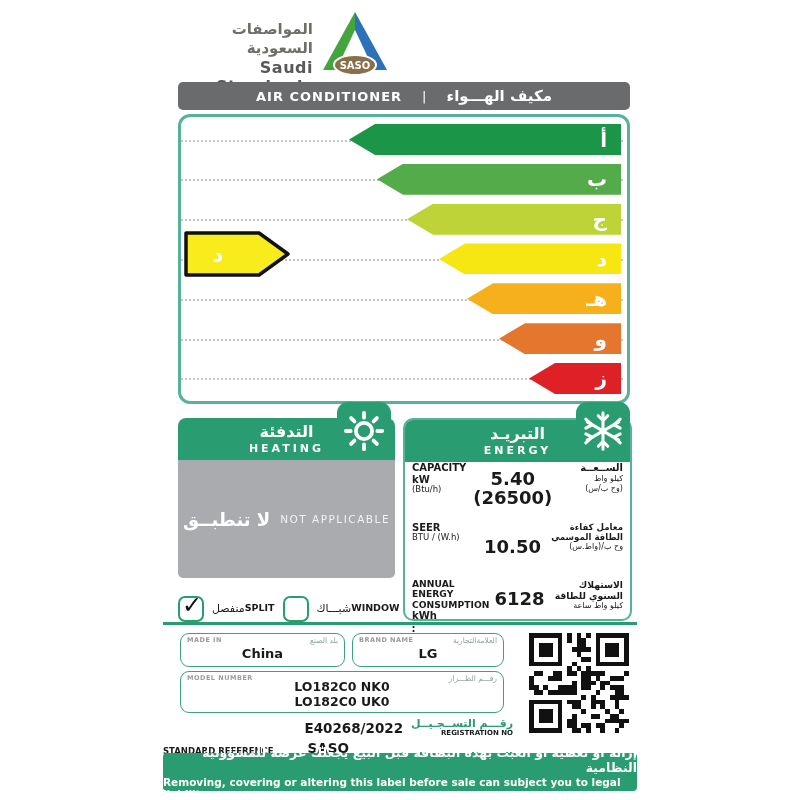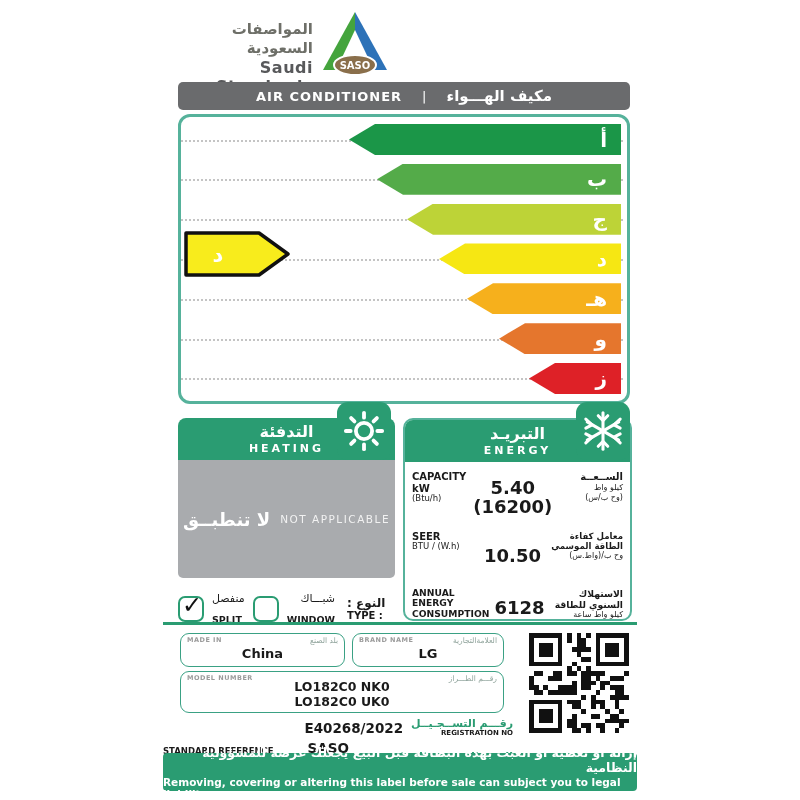--- a/index.html
+++ b/index.html
@@ -53,21 +53,21 @@
   .h-en{font-size:11px;font-weight:bold;letter-spacing:3px;}
   .heat-body{position:absolute;left:0;top:58px;width:217px;height:118px;background:var(--na-gray);border-radius:0 0 5px 5px;
         display:flex;flex-direction:row;align-items:center;justify-content:center;gap:10px;color:#fff;}
   .na-ar{font-size:18px;font-weight:bold;letter-spacing:1px;}
   .na-en{font-size:10.5px;color:#f2f2f2;letter-spacing:1.5px;}
 
   
   .trow{position:absolute;left:15px;top:584px;width:230px;height:34px;display:flex;align-items:center;gap:8px;}
   .cbox{width:26px;height:26px;border:2.5px solid var(--main-green);border-radius:7px;background:#fff;position:relative;flex:0 0 auto;}
   .cbox .chk{position:absolute;left:2px;top:-7px;font-size:24px;font-weight:bold;color:#111;}
-  .tlabel{display:flex;flex-direction:column;line-height:1.1;gap:10px;}
+  .tlabel{display:flex;flex-direction:row;line-height:1.1;}
   .tlabel .la{font-size:11px;}
   .tlabel .le{font-size:9.5px;font-weight:bold;}
   .tname{display:flex;flex-direction:column;line-height:1.2;margin-left:4px;}
   .tname .la{font-size:12px;font-weight:bold;}
   .tname .le{font-size:10px;font-weight:bold;}
 
   
   .cool{position:absolute;left:240px;top:394px;width:229px;height:219px;}
   .cool-tab{right:2px;}
   .cool-frame{position:absolute;left:0;top:16px;width:229px;height:203px;border:2px solid var(--panel-teal);border-radius:10px;background:#fff;overflow:hidden;}
@@ -242,29 +242,29 @@
         <path d="M4 25 L10.5 28.5 L4 34.5"></path>
           <path d="M40 25 L33.5 28.5 L40 34.5"></path>
       </svg>
     </div>
     <div class="cool-frame">
       <div class="cool-head">
         <div class="h-ar rtl">التبريـد</div>
         <div class="h-en">ENERGY</div>
       </div>
 
-      <div class="crow" style="padding-top:9px;">
+      <div class="crow" style="padding-top:0;">
         <div class="cl">
           <div class="lab-b">CAPACITY</div>
           <div class="lab-b">kW</div>
           <div class="lab-s">(Btu/h)</div>
         </div>
         <div class="cv">
           <div>5.40</div>
-          <div>(16200)</div>
+          <div>(26500)</div>
         </div>
         <div class="cr">
           <div class="ar-b">الســعــة</div>
           <div class="ar-s">كيلو واط</div>
           <div class="ar-s">(وح ب/س)</div>
         </div>
       </div>
 
       <div class="crow" style="padding-top:14px;">
         <div class="cl">

